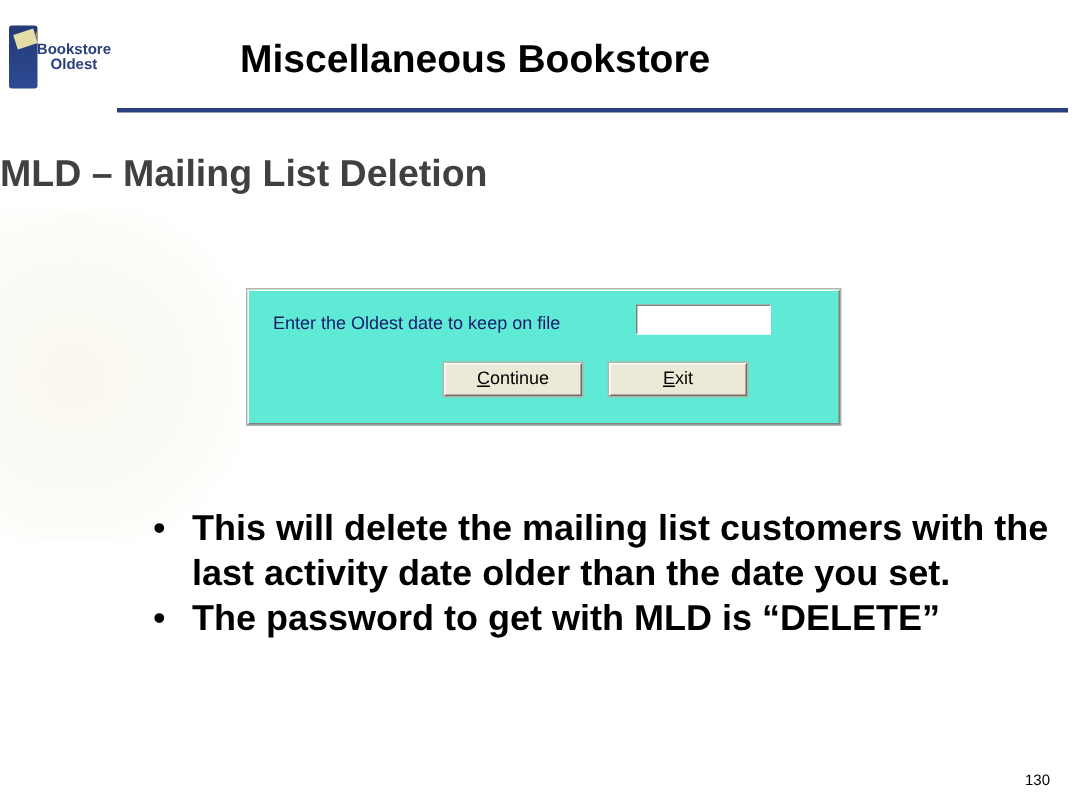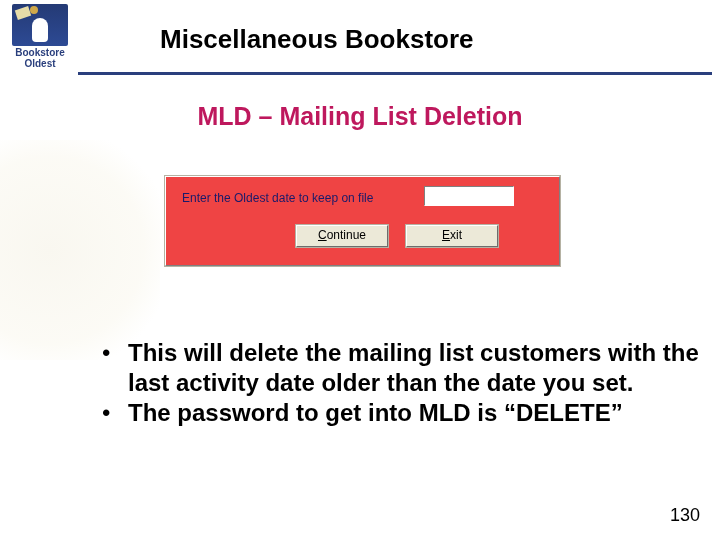--- a/index.html
+++ b/index.html
@@ -33,21 +33,21 @@
     height: 76px;
     z-index: 2;
   }
   .logo {
     position: absolute;
     left: 6px;
     top: 4px;
     width: 68px;
     height: 68px;
     display: flex;
-    flex-direction: column;
+    flex-direction: row;
     align-items: center;
     justify-content: flex-start;
   }
   .logo-box {
     width: 56px;
     height: 42px;
     background: linear-gradient(180deg,#243a75 0%, #2d4a94 100%);
     border-radius: 2px;
     position: relative;
     overflow: hidden;
@@ -98,34 +98,34 @@
     top: 72px;
     height: 3px;
     background: #2a3f7d;
   }
 
   .subtitle {
     position: absolute;
     left: 0;
     right: 0;
     top: 102px;
-    text-align: center;
+    text-align: left;
     font-size: 25px;
     font-weight: bold;
-    color: #be185d;
+    color: #404040;
   }
 
   
   .dialog {
     position: absolute;
     left: 165px;
-    top: 176px;
+    top: 193px;
     width: 395px;
     height: 90px;
-    background: #ef4444;
+    background: #5eead4;
     border-top: 1px solid #ffffff;
     border-left: 1px solid #ffffff;
     border-right: 1px solid #808080;
     border-bottom: 1px solid #808080;
     box-shadow: 0 0 0 1px #b5b2a3;
     box-sizing: border-box;
     z-index: 2;
   }
   .dialog-label {
     position: absolute;
@@ -193,21 +193,21 @@
   }
   .bullets .txt {
     flex: 1;
     font-weight: bold;
   }
 
   .page-num {
     position: absolute;
     right: 20px;
     bottom: 14px;
-    font-size: 18px;
+    font-size: 10px;
     color: #000;
     z-index: 2;
   }
 </style>
 </head>
 <body>
 
 <div class="bg-deco"></div>
 
 <div class="header">
@@ -235,17 +235,17 @@
   <div class="dialog-btn btn-exit"><span class="ul">E</span><span id="exit-rest">xit</span></div>
 </div>
 
 <div class="bullets">
   <div class="row">
     <div class="dot">•</div>
     <div class="txt">This will delete the mailing list customers with the last activity date older than the date you set.</div>
   </div>
   <div class="row">
     <div class="dot">•</div>
-    <div class="txt">The password to get into MLD is “DELETE”</div>
+    <div class="txt">The password to get with MLD is “DELETE”</div>
   </div>
 </div>
 
 <div class="page-num">130</div>
 
 </body></html>

